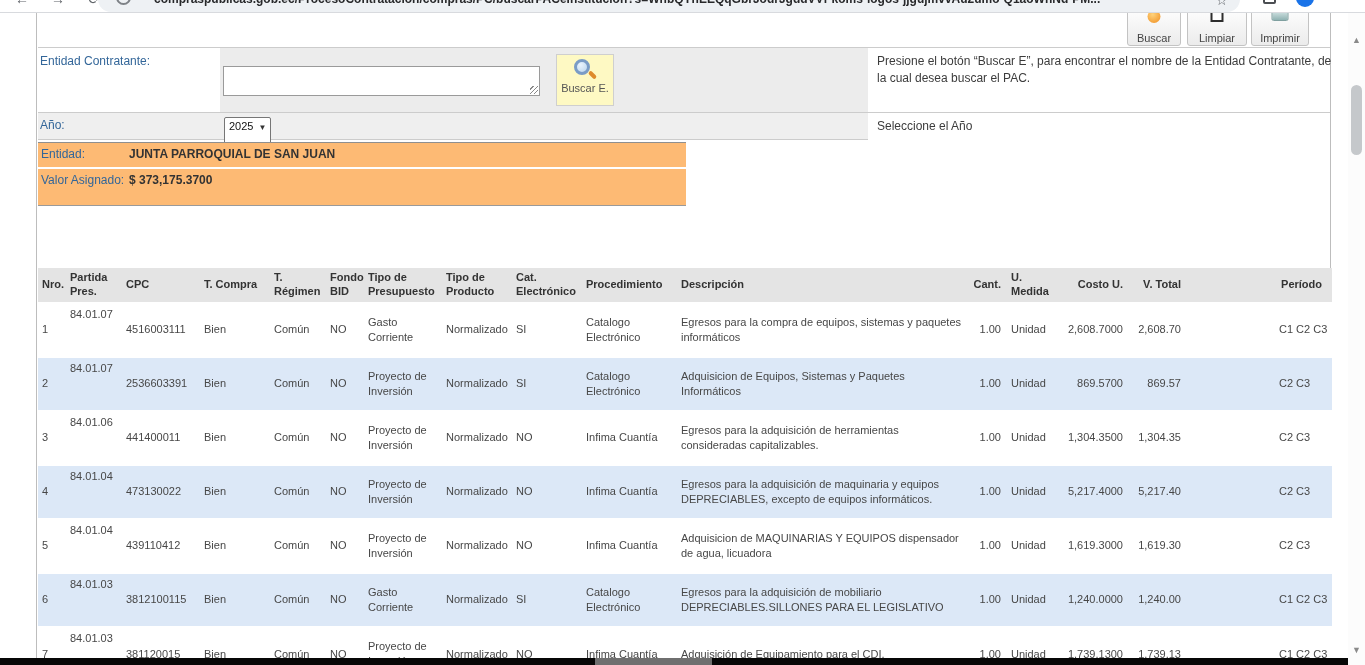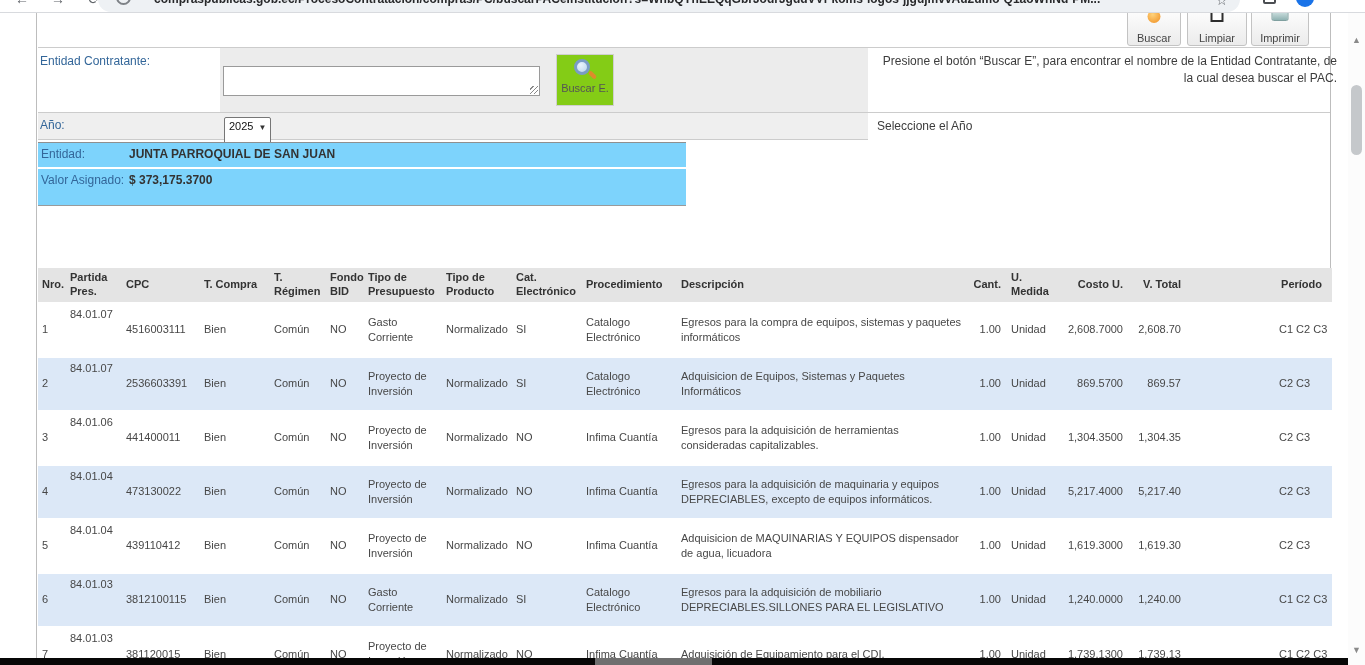--- a/index.html
+++ b/index.html
@@ -37,36 +37,36 @@
   .clear-mini{width:13px;height:12px;background:#fff;border:2px solid #2d2d2d;}
   .print-mini{width:17px;height:11px;background:linear-gradient(#d6e6e6,#8fb2b2);border:1px solid #7fa0a0;border-radius:2px;}
 
   
   .label-blue{position:absolute;color:#336699;font-size:12px;z-index:6;}
   .gray-panel{position:absolute;background:#ececec;z-index:3;}
   .entidad-input{position:absolute;left:223px;top:66px;width:317px;height:30px;background:#fff;
     border:1px solid #9a9a9a;resize:none;font-family:"Liberation Sans",sans-serif;font-size:12px;z-index:6;}
   .resize-grip{position:absolute;left:530px;top:86px;width:8px;height:8px;z-index:7;
     background:repeating-linear-gradient(135deg,transparent 0 2px,#8a8a8a 2px 3px);}
-  .buscar-e{position:absolute;left:556px;top:54px;width:58px;height:52px;background:#84cc16;
+  .buscar-e{position:absolute;left:556px;top:54px;width:58px;height:52px;background:#fef9c3;
     border:1px solid #cfcfcf;text-align:center;font-size:11px;color:#555;cursor:pointer;z-index:6;}
   .mag{position:relative;width:22px;height:22px;margin:4px auto 1px;}
   .mag .lens{position:absolute;left:0;top:0;width:16px;height:16px;border-radius:50%;
     border:3px solid #7a9cc6;background:radial-gradient(circle at 35% 30%,#eaf4fd,#b9d4ec);}
   .mag .handle{position:absolute;left:14px;top:14px;width:9px;height:4px;background:#de8b2c;
     border-radius:2px;transform:rotate(45deg);}
   .help-text{position:absolute;left:877px;width:460px;font-size:12px;color:#3c3c3c;line-height:1.45;z-index:6;}
   .year-select{position:absolute;left:224px;top:117px;height:36px;padding:1px 4px;border:1px solid #767676;
     border-radius:2px;background:#fff;font-size:11px;color:#111;cursor:pointer;z-index:6;line-height:14px;}
   .year-select .car{font-size:8px;margin-left:5px;color:#333;}
 
   
   .entity-info{position:absolute;left:38px;top:142px;width:648px;border-top:1px solid #8f8f8f;
     border-bottom:1px solid #9a9a9a;z-index:6;}
-  .ei-row{display:flex;background:#7dd3fc;border-bottom:2px solid #fff;}
+  .ei-row{display:flex;background:#fdba74;border-bottom:2px solid #fff;}
   .ei-row:last-child{border-bottom:none;}
   .ei-label{width:90px;padding:4px 2px 2px 3px;color:#336699;font-size:12px;line-height:1.3;}
   .ei-value{flex:1;padding:4px 0 2px 1px;font-weight:bold;color:#333;font-size:12px;line-height:1.3;}
   .ei-h1{min-height:26px;} .ei-h2{min-height:33px;} .ei-h3{min-height:36px;}
 
   
   .pac-table{position:absolute;left:38px;top:268px;border-collapse:collapse;table-layout:fixed;
     width:1294px;font-size:11px;color:#474747;z-index:6;}
   .pac-table thead th{background:#e4e4e4;font-weight:bold;color:#333;text-align:left;
     padding:3px 4px;height:34px;vertical-align:middle;line-height:1.25;}
@@ -129,21 +129,21 @@
   <div class="label-blue" style="left:40px;top:54px;">Entidad Contratante:</div>
   <textarea class="entidad-input" value="" style=""></textarea>
   <div class="resize-grip"></div>
   <div class="buscar-e">
     <div class="mag">
       <span class="lens"></span>
         <span class="handle"></span>
     </div>
     <span>Buscar E.</span>
   </div>
-  <div class="help-text" style="top:53px;text-align:right;">Presione el botón “Buscar E”, para encontrar el nombre de la Entidad Contratante, de la cual desea buscar el PAC.</div>
+  <div class="help-text" style="top:53px;">Presione el botón “Buscar E”, para encontrar el nombre de la Entidad Contratante, de la cual desea buscar el PAC.</div>
 
   <div class="gray-panel" style="left:38px;top:113px;width:830px;height:26px;background:#efefef;"></div>
   <div class="label-blue" style="left:40px;top:118px;">Año:</div>
   <div class="year-select">
     <span>2025</span><span class="car">▼</span>
   </div>
   <div class="help-text" style="top:118px;">Seleccione el Año</div>
 
   <div class="entity-info">
     <div class="ei-row ei-h1">

